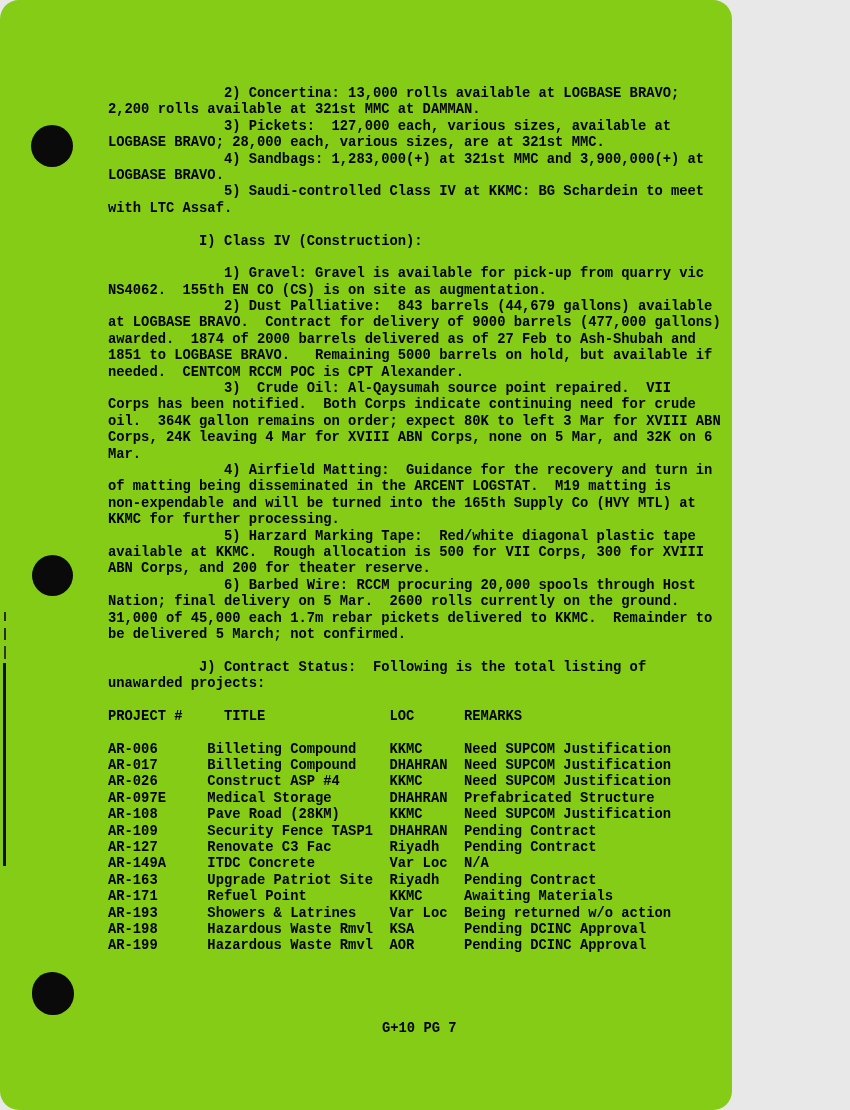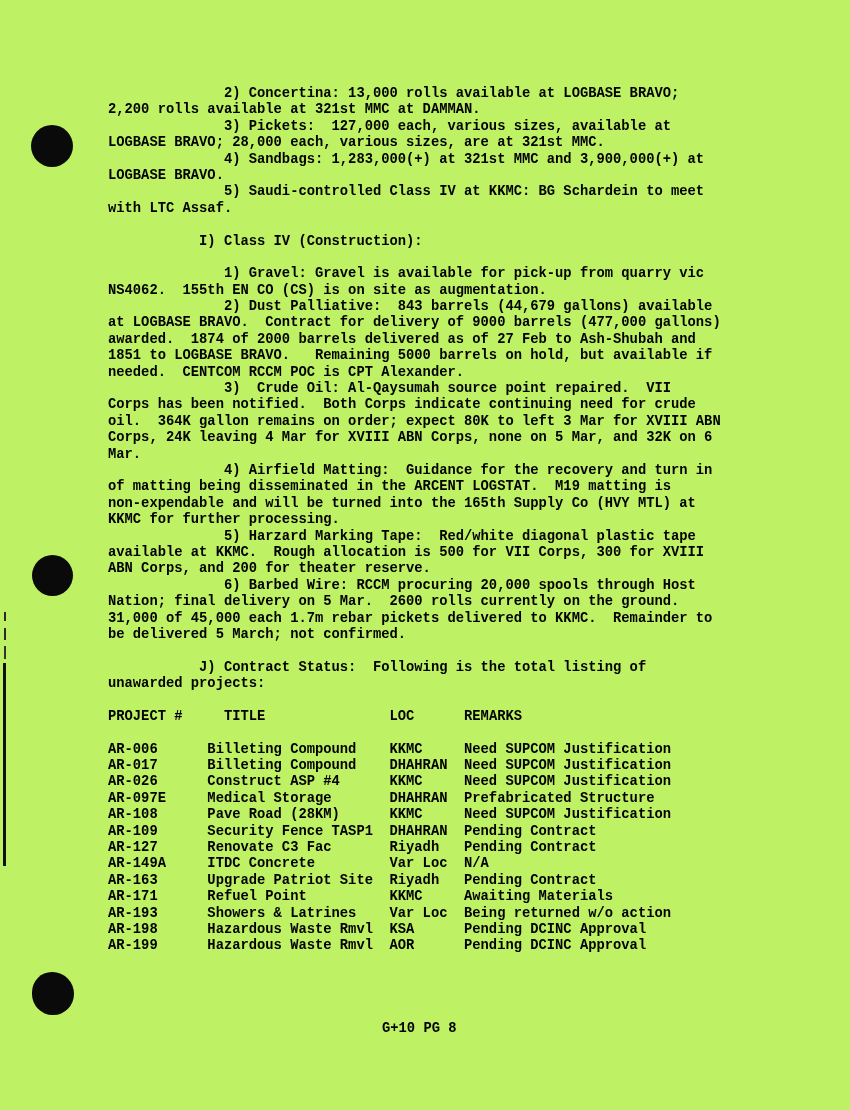--- a/index.html
+++ b/index.html
@@ -1,22 +1,23 @@
 <!DOCTYPE html>
 <html><head>
 <meta charset="utf-8">
 <style>
   html,body{margin:0;padding:0;background:#e8e8e8;}
   .page{
     position:relative;
-    width:850px;height:1110px;
-    background:#bef264;
+    width:732px;height:1110px;
+    background:#84cc16;
     color:#000;
     font-family:"Liberation Mono","DejaVu Sans Mono",monospace;
     overflow:hidden;
+    border-radius:19px;
   }
   .doc-text{
     position:absolute;
     left:108px;top:86px;
     font-size:13.8px;
     line-height:16.4px;
     font-weight:700;
     white-space:pre;
     letter-spacing:0;
   }
@@ -49,15 +50,15 @@
   <div class="hole hole-2"></div>
   <div class="hole hole-3"></div>
 
   <div class="artifact a1"></div>
   <div class="artifact a2"></div>
   <div class="artifact a3"></div>
   <div class="artifact a4"></div>
 
   <div class="doc-text"><div class="line">              2) Concertina: 13,000 rolls available at LOGBASE BRAVO;</div><div class="line">2,200 rolls available at 321st MMC at DAMMAN.</div><div class="line">              3) Pickets:  127,000 each, various sizes, available at</div><div class="line">LOGBASE BRAVO; 28,000 each, various sizes, are at 321st MMC.</div><div class="line">              4) Sandbags: 1,283,000(+) at 321st MMC and 3,900,000(+) at</div><div class="line">LOGBASE BRAVO.</div><div class="line">              5) Saudi-controlled Class IV at KKMC: BG Schardein to meet</div><div class="line">with LTC Assaf.</div><div class="line">&nbsp;</div><div class="line">           I) Class IV (Construction):</div><div class="line">&nbsp;</div><div class="line">              1) Gravel: Gravel is available for pick-up from quarry vic</div><div class="line">NS4062.  155th EN CO (CS) is on site as augmentation.</div><div class="line">              2) Dust Palliative:  843 barrels (44,679 gallons) available</div><div class="line">at LOGBASE BRAVO.  Contract for delivery of 9000 barrels (477,000 gallons)</div><div class="line">awarded.  1874 of 2000 barrels delivered as of 27 Feb to Ash-Shubah and</div><div class="line">1851 to LOGBASE BRAVO.   Remaining 5000 barrels on hold, but available if</div><div class="line">needed.  CENTCOM RCCM POC is CPT Alexander.</div><div class="line">              3)  Crude Oil: Al-Qaysumah source point repaired.  VII</div><div class="line">Corps has been notified.  Both Corps indicate continuing need for crude</div><div class="line">oil.  364K gallon remains on order; expect 80K to left 3 Mar for XVIII ABN</div><div class="line">Corps, 24K leaving 4 Mar for XVIII ABN Corps, none on 5 Mar, and 32K on 6</div><div class="line">Mar.</div><div class="line">              4) Airfield Matting:  Guidance for the recovery and turn in</div><div class="line">of matting being disseminated in the ARCENT LOGSTAT.  M19 matting is</div><div class="line">non-expendable and will be turned into the 165th Supply Co (HVY MTL) at</div><div class="line">KKMC for further processing.</div><div class="line">              5) Harzard Marking Tape:  Red/white diagonal plastic tape</div><div class="line">available at KKMC.  Rough allocation is 500 for VII Corps, 300 for XVIII</div><div class="line">ABN Corps, and 200 for theater reserve.</div><div class="line">              6) Barbed Wire: RCCM procuring 20,000 spools through Host</div><div class="line">Nation; final delivery on 5 Mar.  2600 rolls currently on the ground.</div><div class="line">31,000 of 45,000 each 1.7m rebar pickets delivered to KKMC.  Remainder to</div><div class="line">be delivered 5 March; not confirmed.</div><div class="line">&nbsp;</div><div class="line">           J) Contract Status:  Following is the total listing of</div><div class="line">unawarded projects:</div><div class="line">&nbsp;</div><div class="line"><span class="u">PROJECT #</span>     <span class="u">TITLE</span>               <span class="u">LOC</span>      <span class="u">REMARKS</span></div><div class="line">&nbsp;</div><div class="line">AR-006      Billeting Compound    KKMC     Need SUPCOM Justification</div><div class="line">AR-017      Billeting Compound    DHAHRAN  Need SUPCOM Justification</div><div class="line">AR-026      Construct ASP #4      KKMC     Need SUPCOM Justification</div><div class="line">AR-097E     Medical Storage       DHAHRAN  Prefabricated Structure</div><div class="line">AR-108      Pave Road (28KM)      KKMC     Need SUPCOM Justification</div><div class="line">AR-109      Security Fence TASP1  DHAHRAN  Pending Contract</div><div class="line">AR-127      Renovate C3 Fac       Riyadh   Pending Contract</div><div class="line">AR-149A     ITDC Concrete         Var Loc  N/A</div><div class="line">AR-163      Upgrade Patriot Site  Riyadh   Pending Contract</div><div class="line">AR-171      Refuel Point          KKMC     Awaiting Materials</div><div class="line">AR-193      Showers &amp; Latrines    Var Loc  Being returned w/o action</div><div class="line">AR-198      Hazardous Waste Rmvl  KSA      Pending DCINC Approval</div><div class="line">AR-199      Hazardous Waste Rmvl  AOR      Pending DCINC Approval</div></div>
 
-  <div class="footer">G+10 PG 8</div>
+  <div class="footer">G+10 PG 7</div>
 
 </div>
 
 </body></html>

